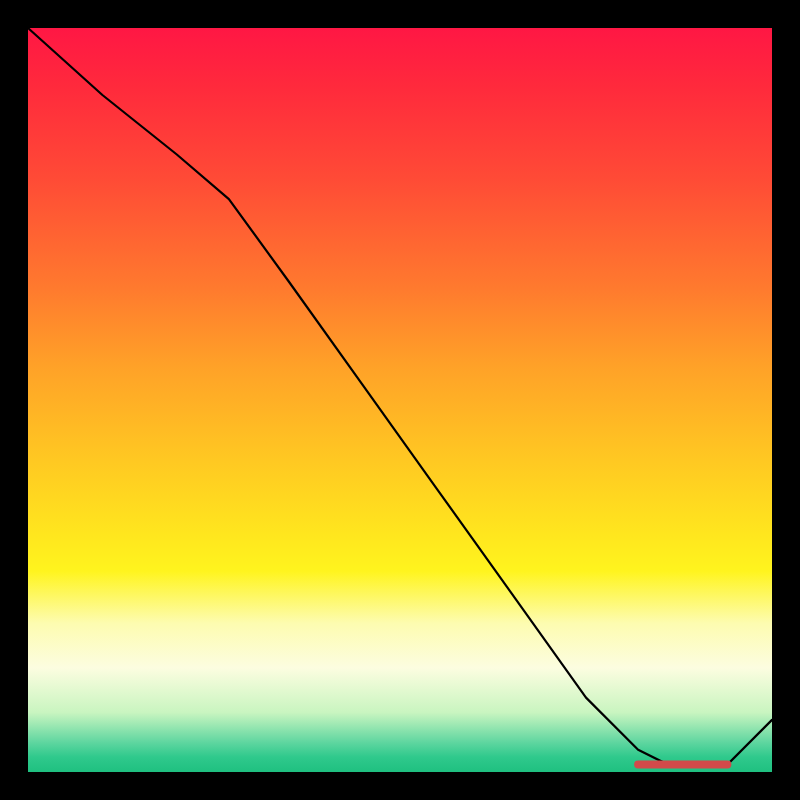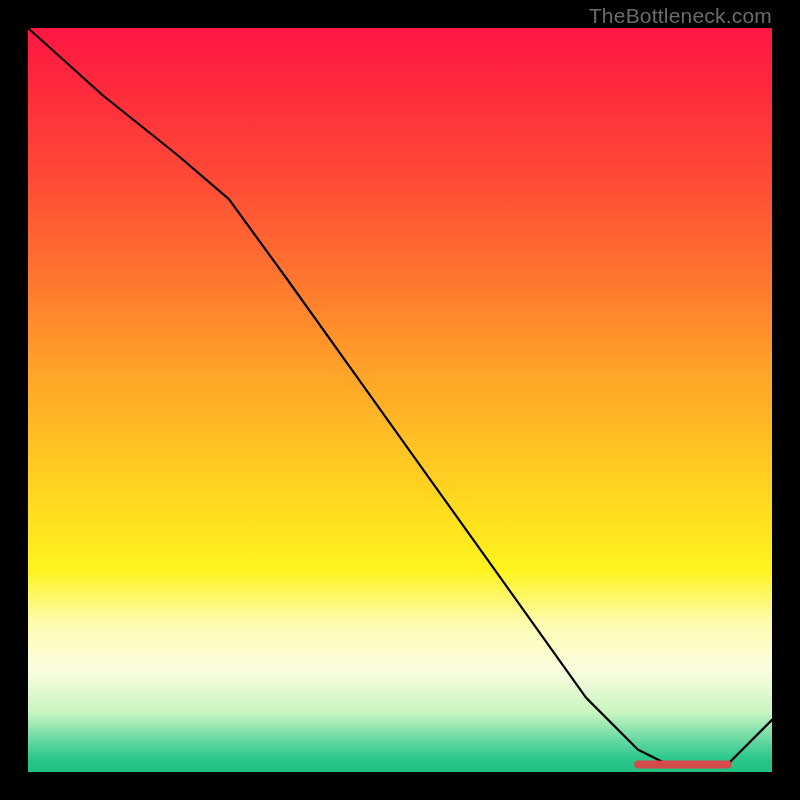--- a/index.html
+++ b/index.html
@@ -57,21 +57,20 @@
     top: 0;
     width: 744px;
     height: 744px;
     overflow: visible;
   }
 </style>
 </head>
 <body>
 <div class="frame">
 
-  <div class="watermark">TheBottleneck.com</div>
 
   <div class="plot-area">
     <svg class="overlay" viewBox="0 0 744 744" preserveAspectRatio="none">
 
       <path id="main-line" fill="none" stroke="#000000" stroke-width="2.2" stroke-linejoin="round" stroke-linecap="round" d="M0.0 0.0 L74.4 67.0 L148.8 126.5 L200.9 171.1 L260.4 253.0 L334.8 357.1 L409.2 461.3 L483.6 565.4 L558.0 669.6 L610.1 721.7 L639.8 736.6 L669.6 736.6 L699.4 736.6 L744.0 691.9"></path>
 
       <path id="red-segment" fill="none" stroke="#d24a4a" stroke-width="8" stroke-linecap="round" d="M 610.1 736.6 L 699.4 736.6"></path>
     </svg>
   </div>
 </div>

